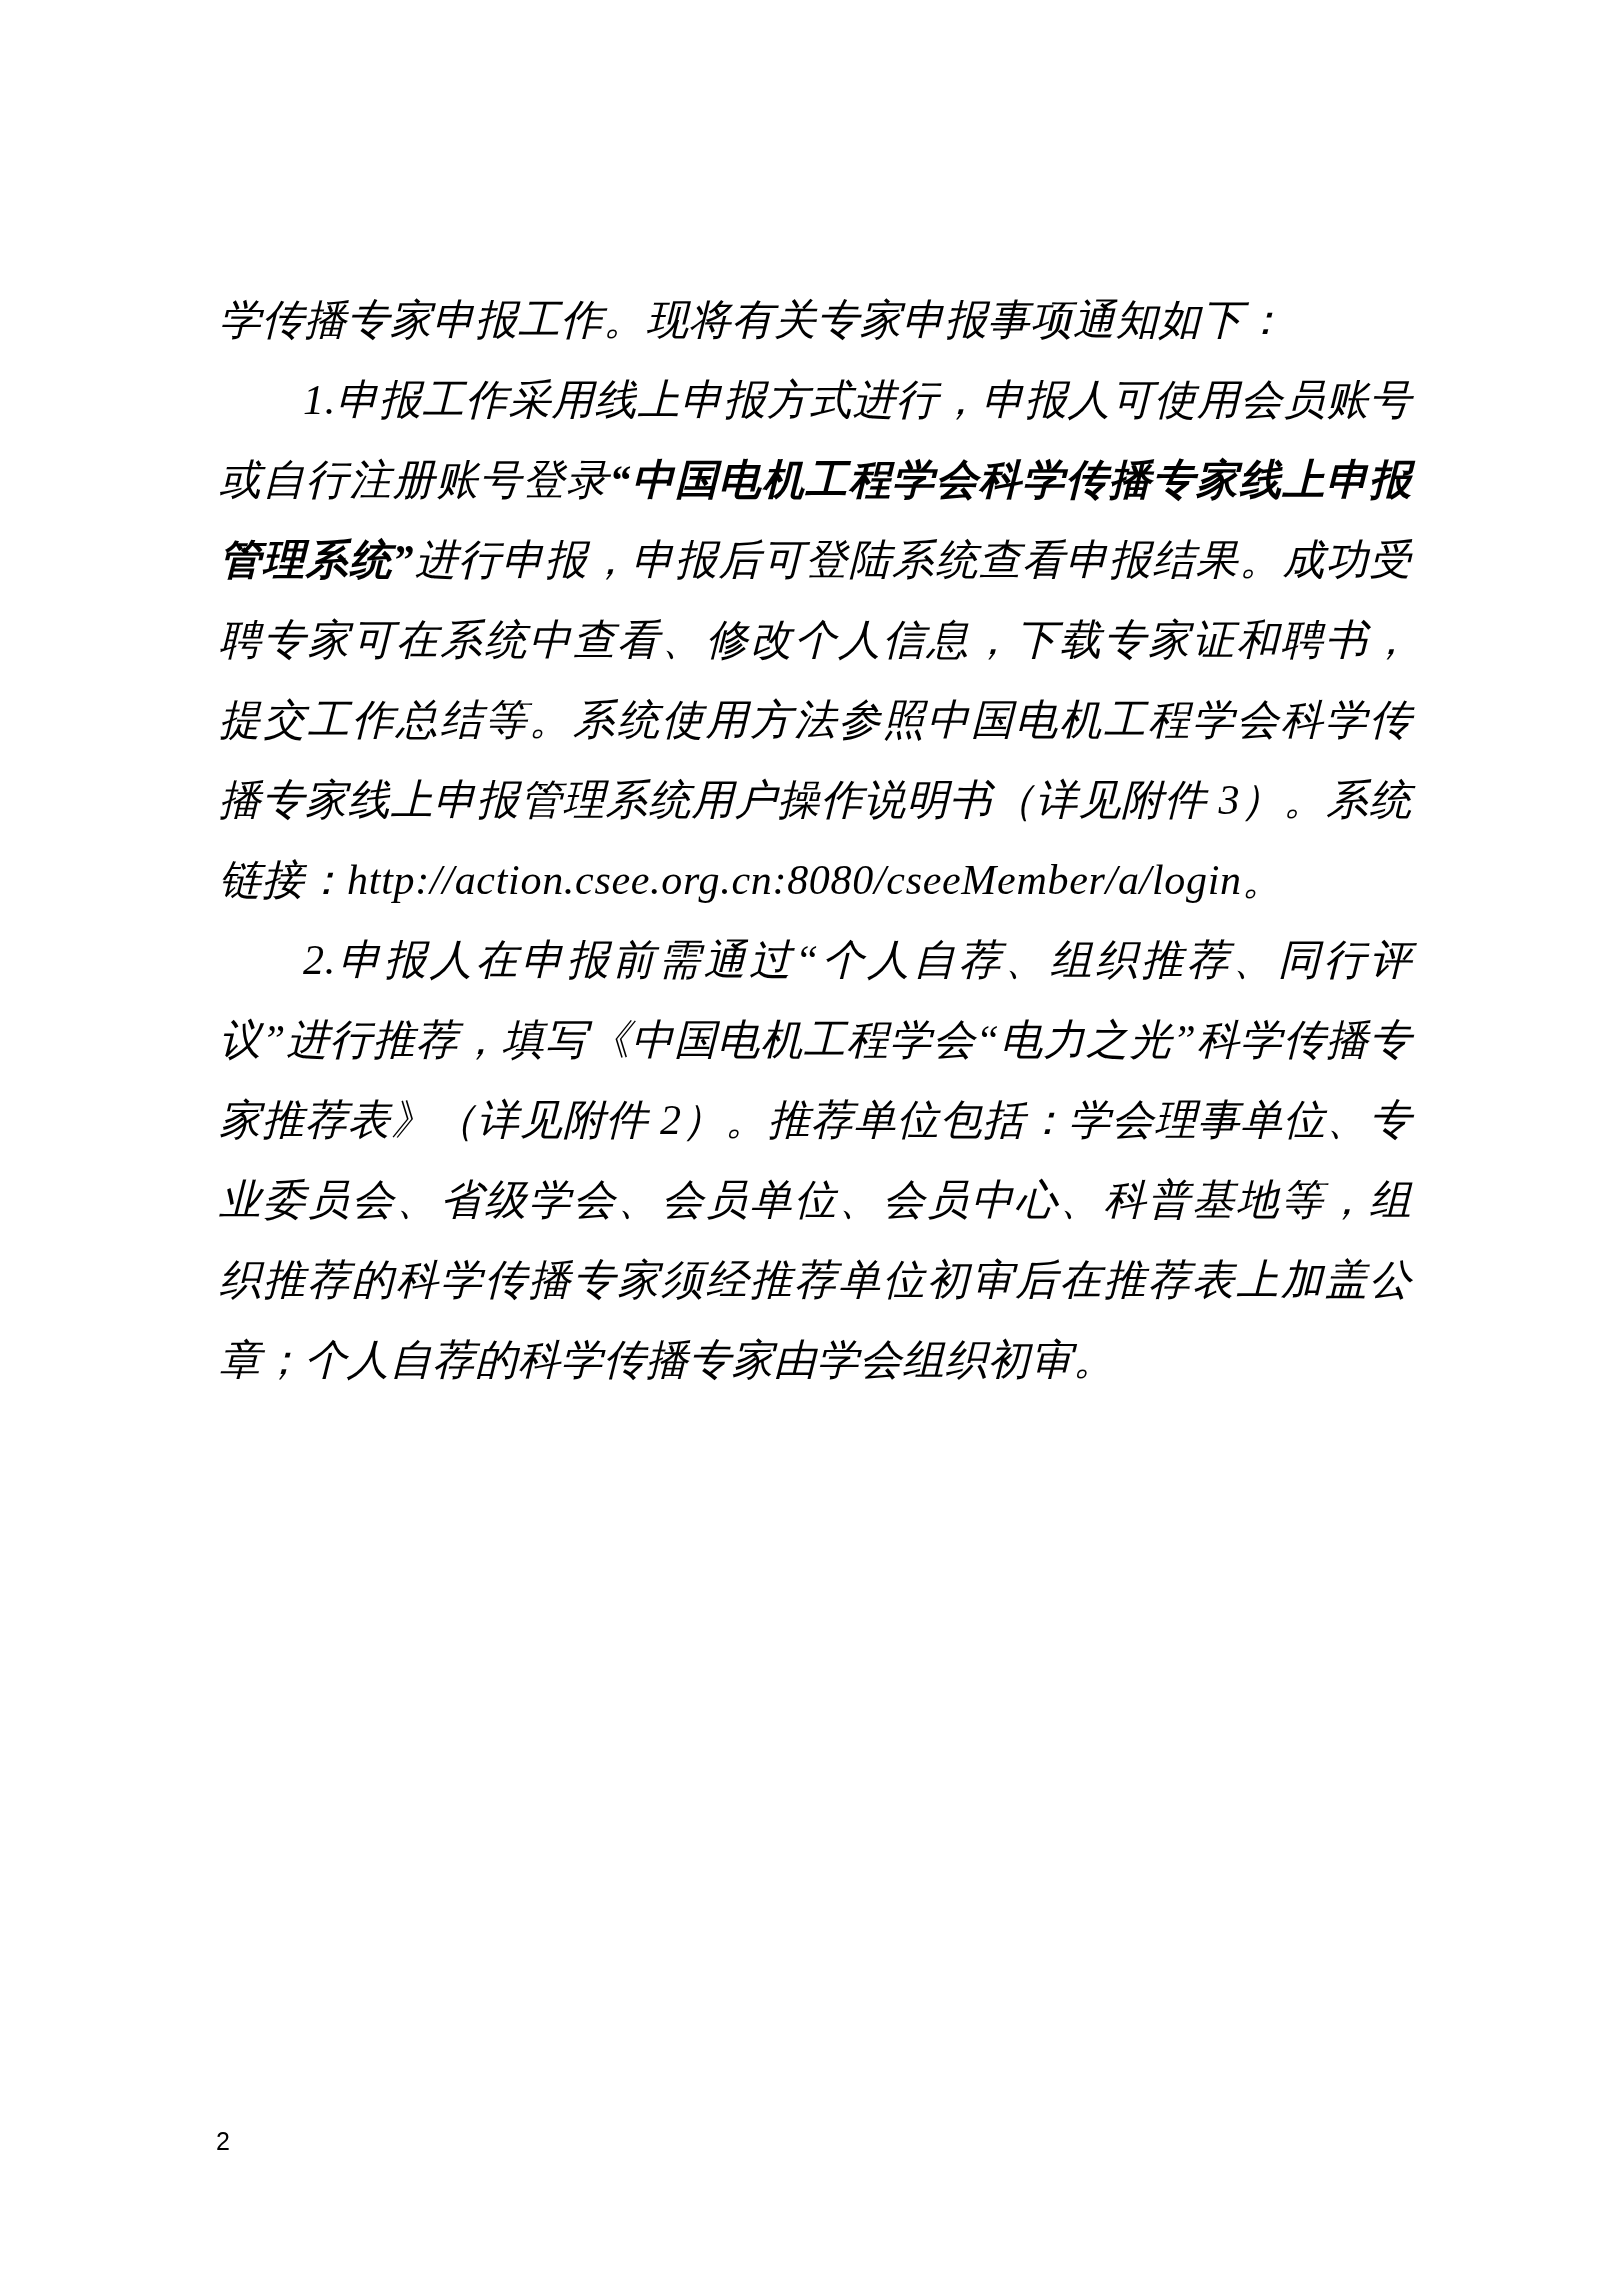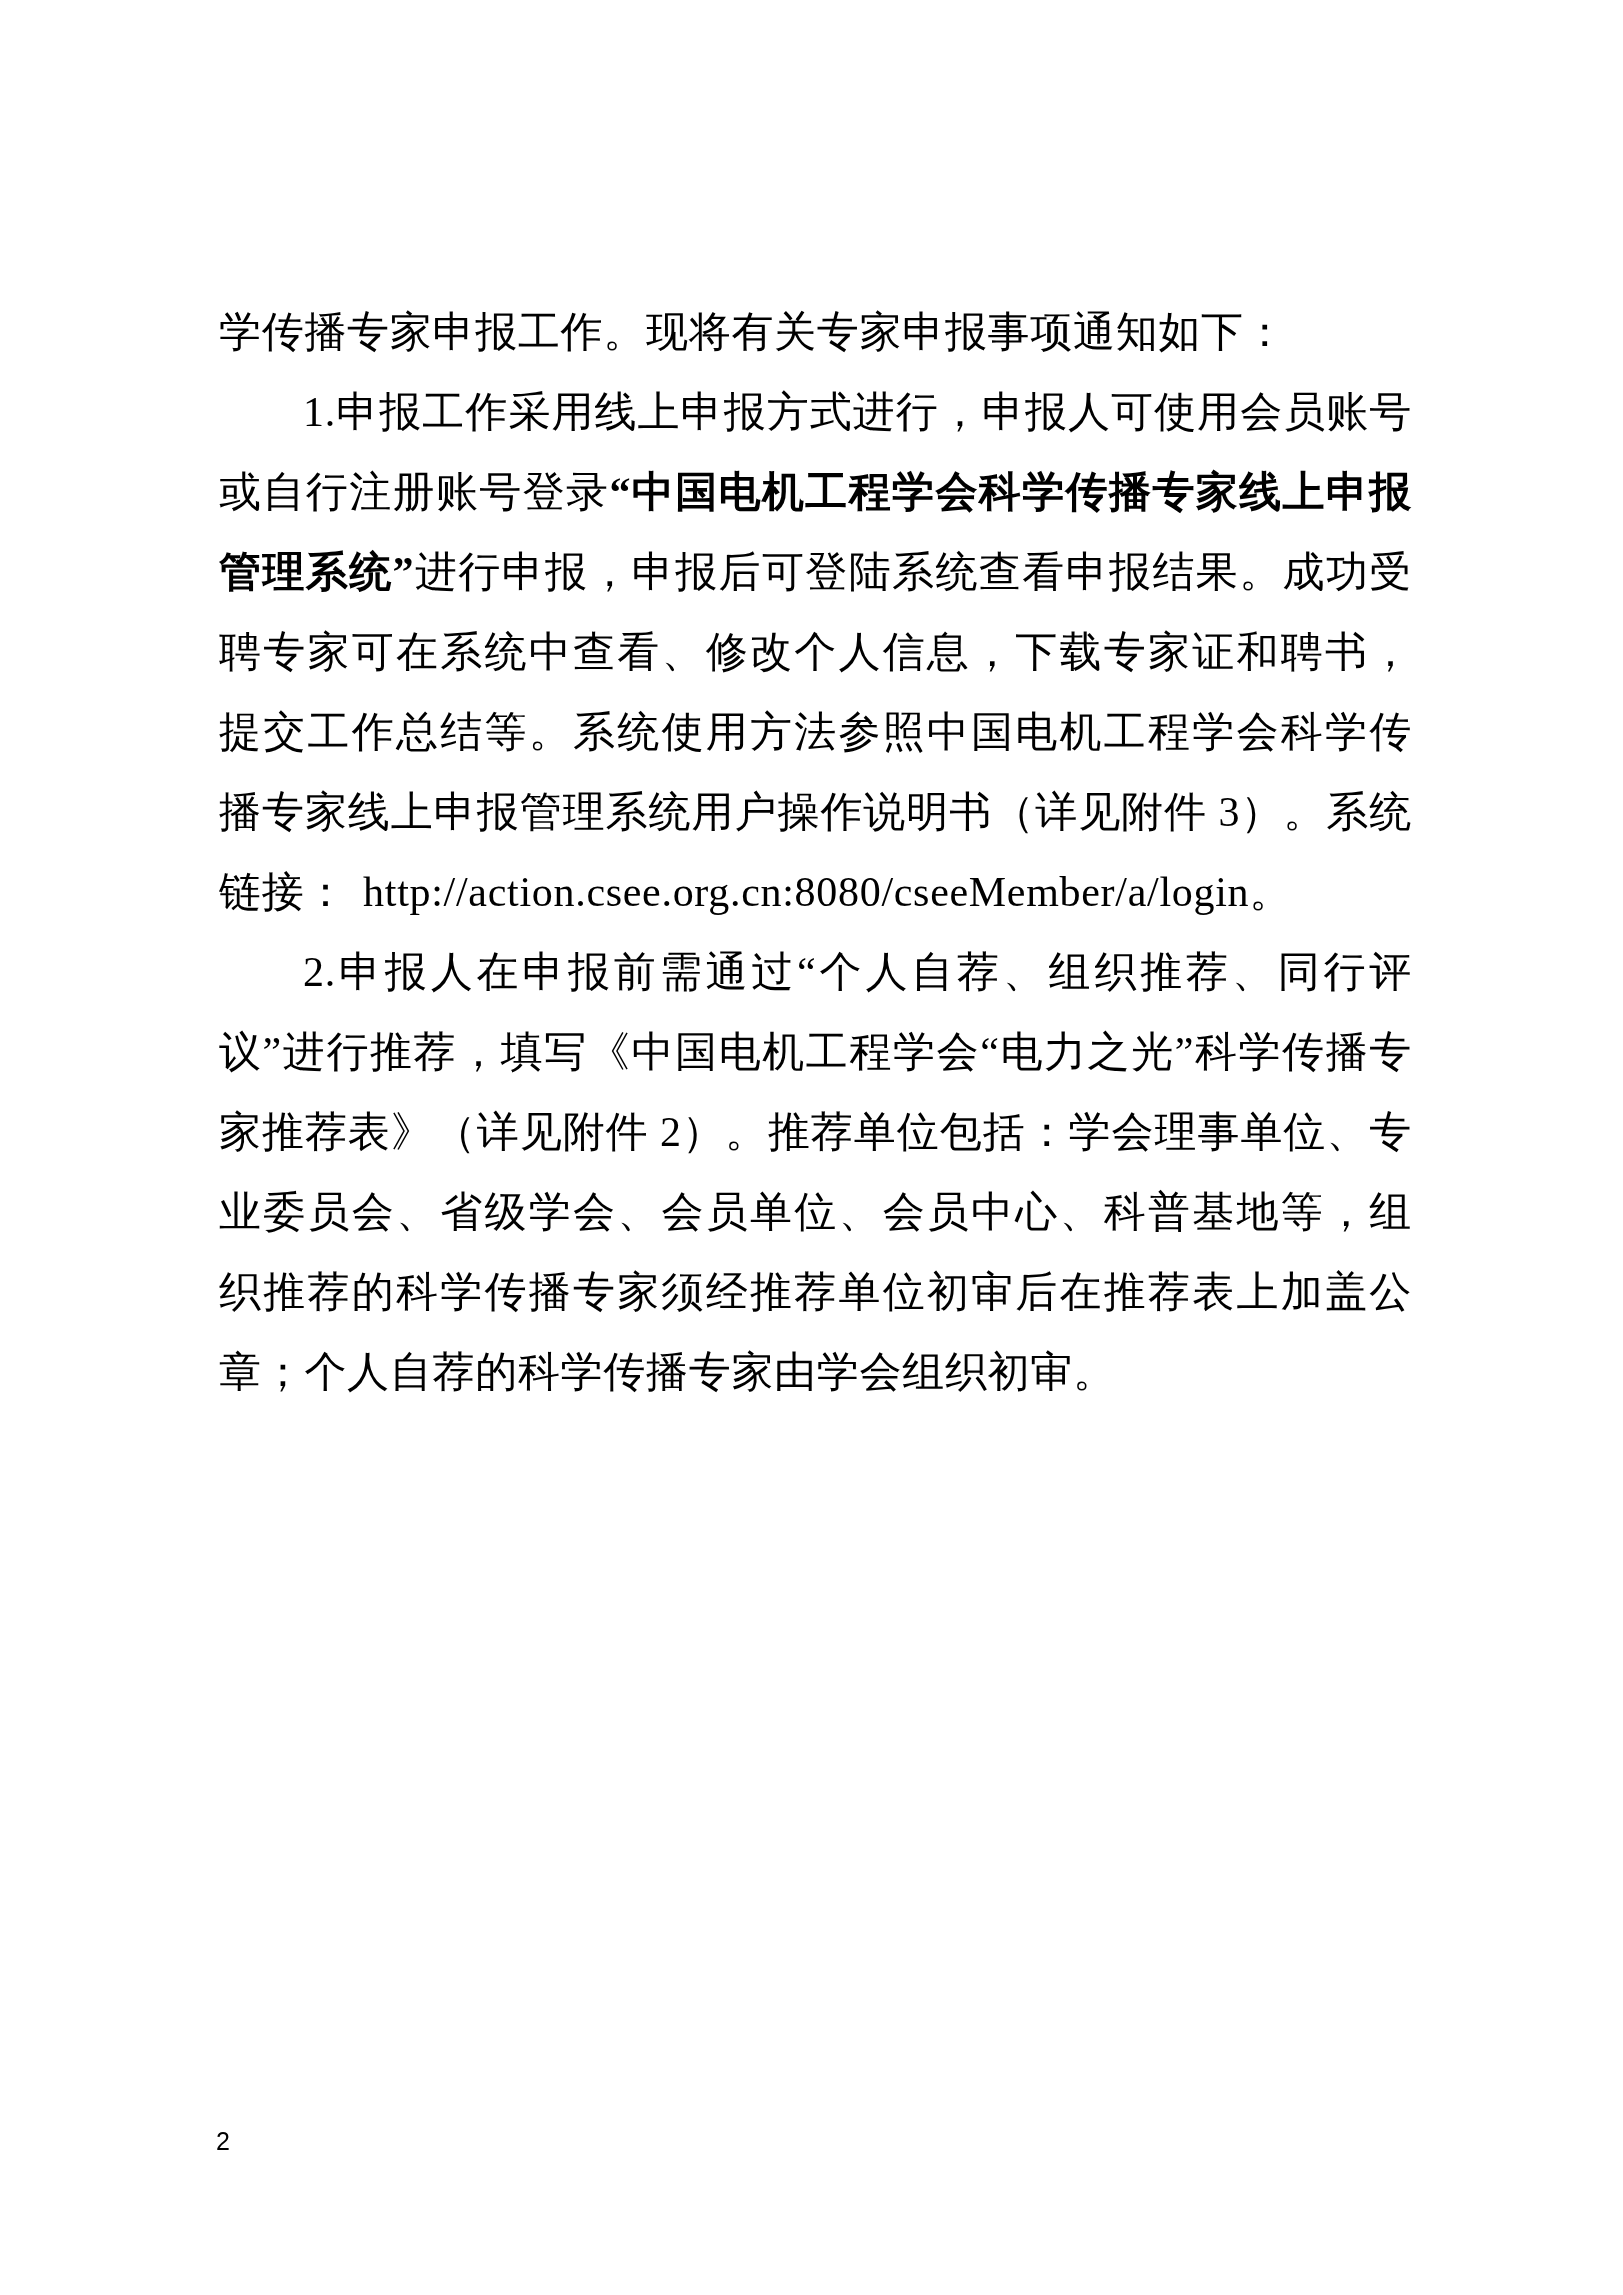--- a/index.html
+++ b/index.html
@@ -12,26 +12,27 @@
     width: 1623px;
     height: 2295px;
     background: #ffffff;
     color: #000000;
     font-family: "Liberation Serif", "DejaVu Serif", serif;
     overflow: hidden;
   }
   .body-text {
     position: absolute;
     left: 219px;
-    top: 292px;
+    top: 280px;
     width: 1193px;
     font-size: 42px;
     line-height: 80px;
     text-align: justify;
     letter-spacing: 0.7px;
+    font-style: italic;
   }
   p.para {
     margin: 0;
     padding: 0;
     text-indent: 2em;
   }
   p.para.no-indent {
     text-indent: 0;
   }
   h2.heading {
@@ -43,21 +44,20 @@
     font-weight: bold;
     font-family: "Liberation Sans", "DejaVu Sans", sans-serif;
     text-align: left;
   }
   .bold-seg {
     font-weight: bold;
   }
   .url-seg {
     font-family: "Liberation Serif", "DejaVu Serif", serif;
     word-break: break-all;
-    margin-left: 16px;
   }
   .page-number {
     position: absolute;
     left: 216px;
     top: 2127px;
     font-size: 25px;
     line-height: 29px;
     font-family: "Liberation Sans", "DejaVu Sans", sans-serif;
     color: #000000;
   }

